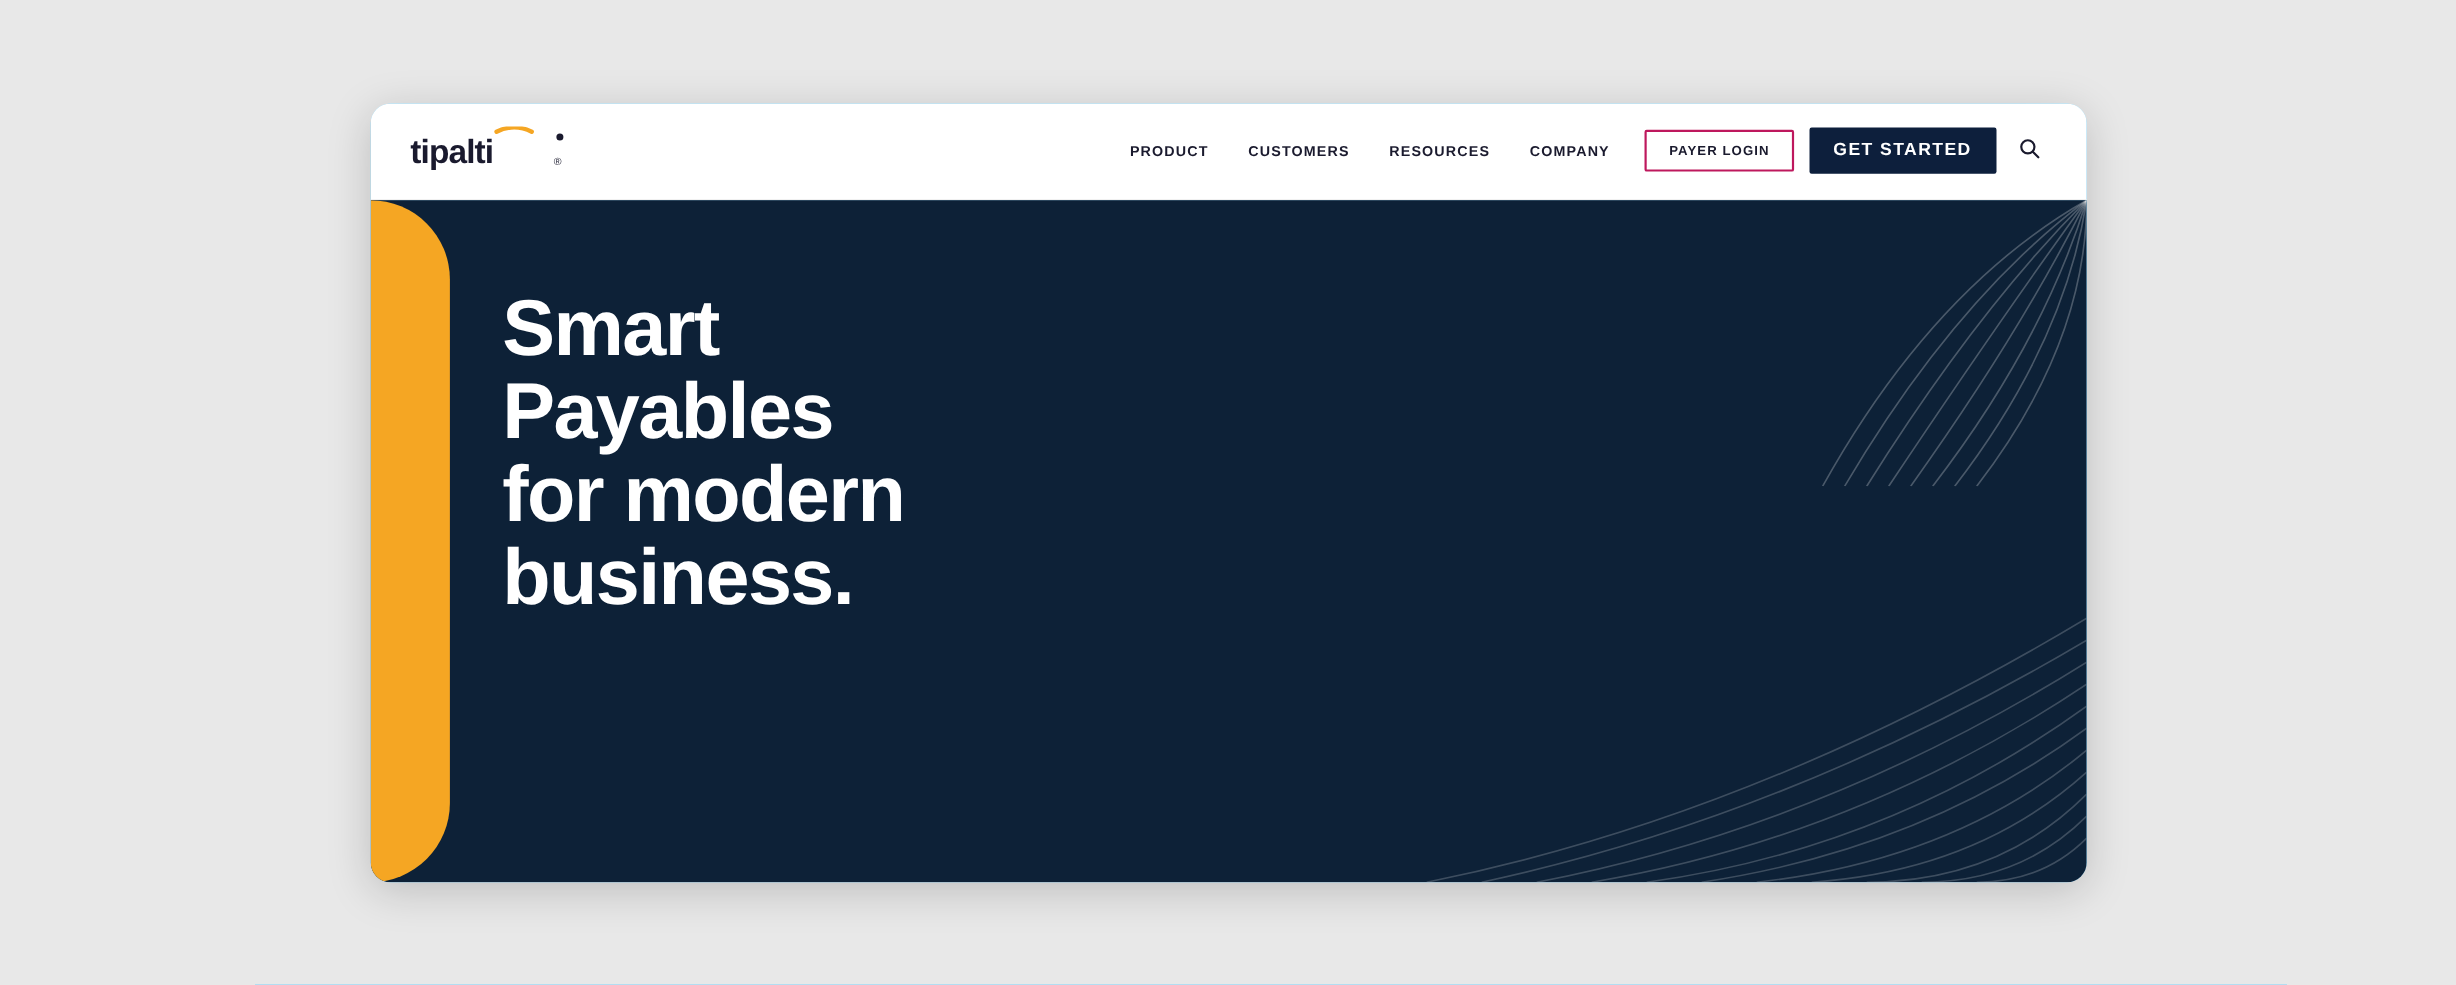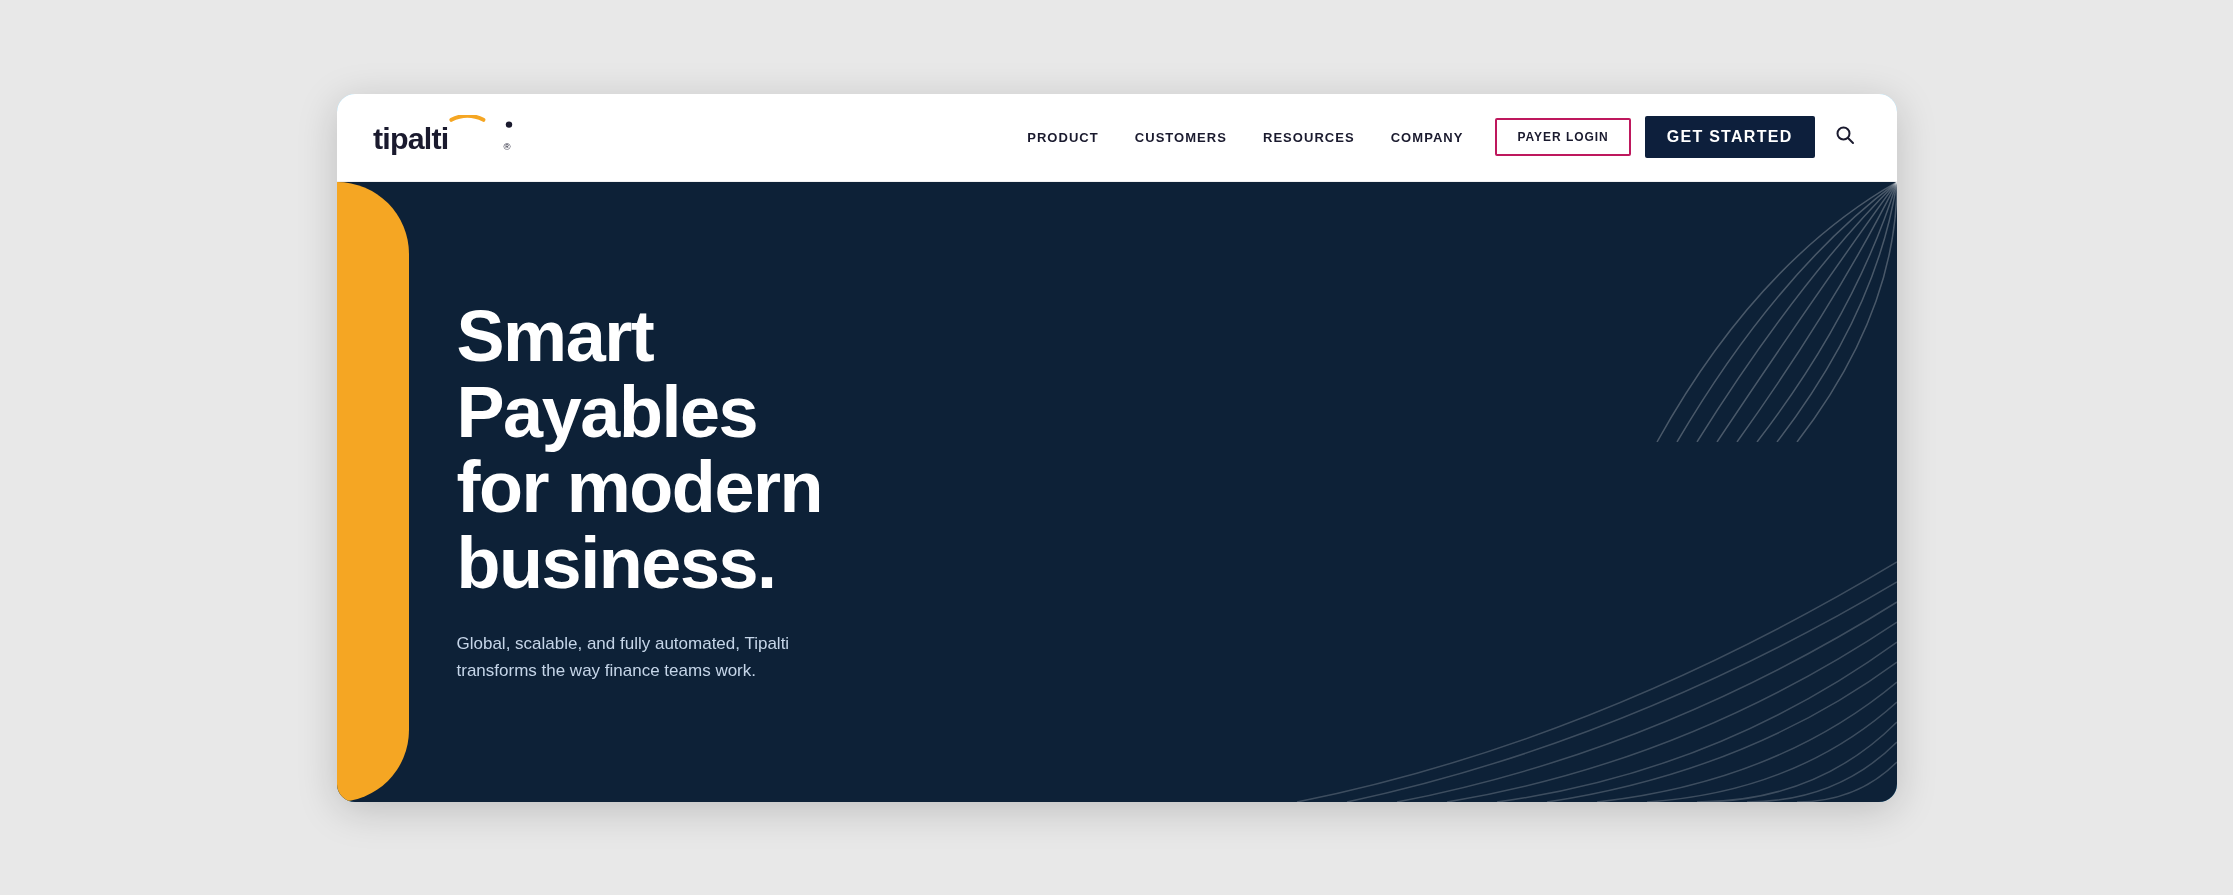--- a/index.html
+++ b/index.html
@@ -126,21 +126,21 @@
       border-radius: 0 80px 80px 0;
       z-index: 1;
     }
 
     .hero-content {
       position: relative;
       z-index: 2;
       padding: 80px 60px 80px 120px;
       max-width: 580px;
       display: flex;
-      flex-direction: column;
+      flex-direction: row;
       justify-content: center;
     }
 
     .hero-headline {
       font-size: 72px;
       font-weight: 900;
       color: #ffffff;
       line-height: 1.05;
       letter-spacing: -0.02em;
       margin-bottom: 28px;
@@ -244,18 +244,17 @@
         <path d="M 400 340 Q 580 320 700 220"></path>
         <path d="M 450 340 Q 600 330 700 240"></path>
         <path d="M 500 340 Q 620 340 700 260"></path>
         <path d="M 550 340 Q 640 340 700 280"></path>
         <path d="M 600 340 Q 660 340 700 300"></path>
       </g>
     </svg>
 
     <div class="hero-content">
       <h1 class="hero-headline">Smart Payables for modern business.</h1>
-      <p class="hero-subtext">Global, scalable, and fully automated, Tipalti transforms the way finance teams work.</p>
     </div>
 
   </section>
 
 </div>
 
 </body></html>

